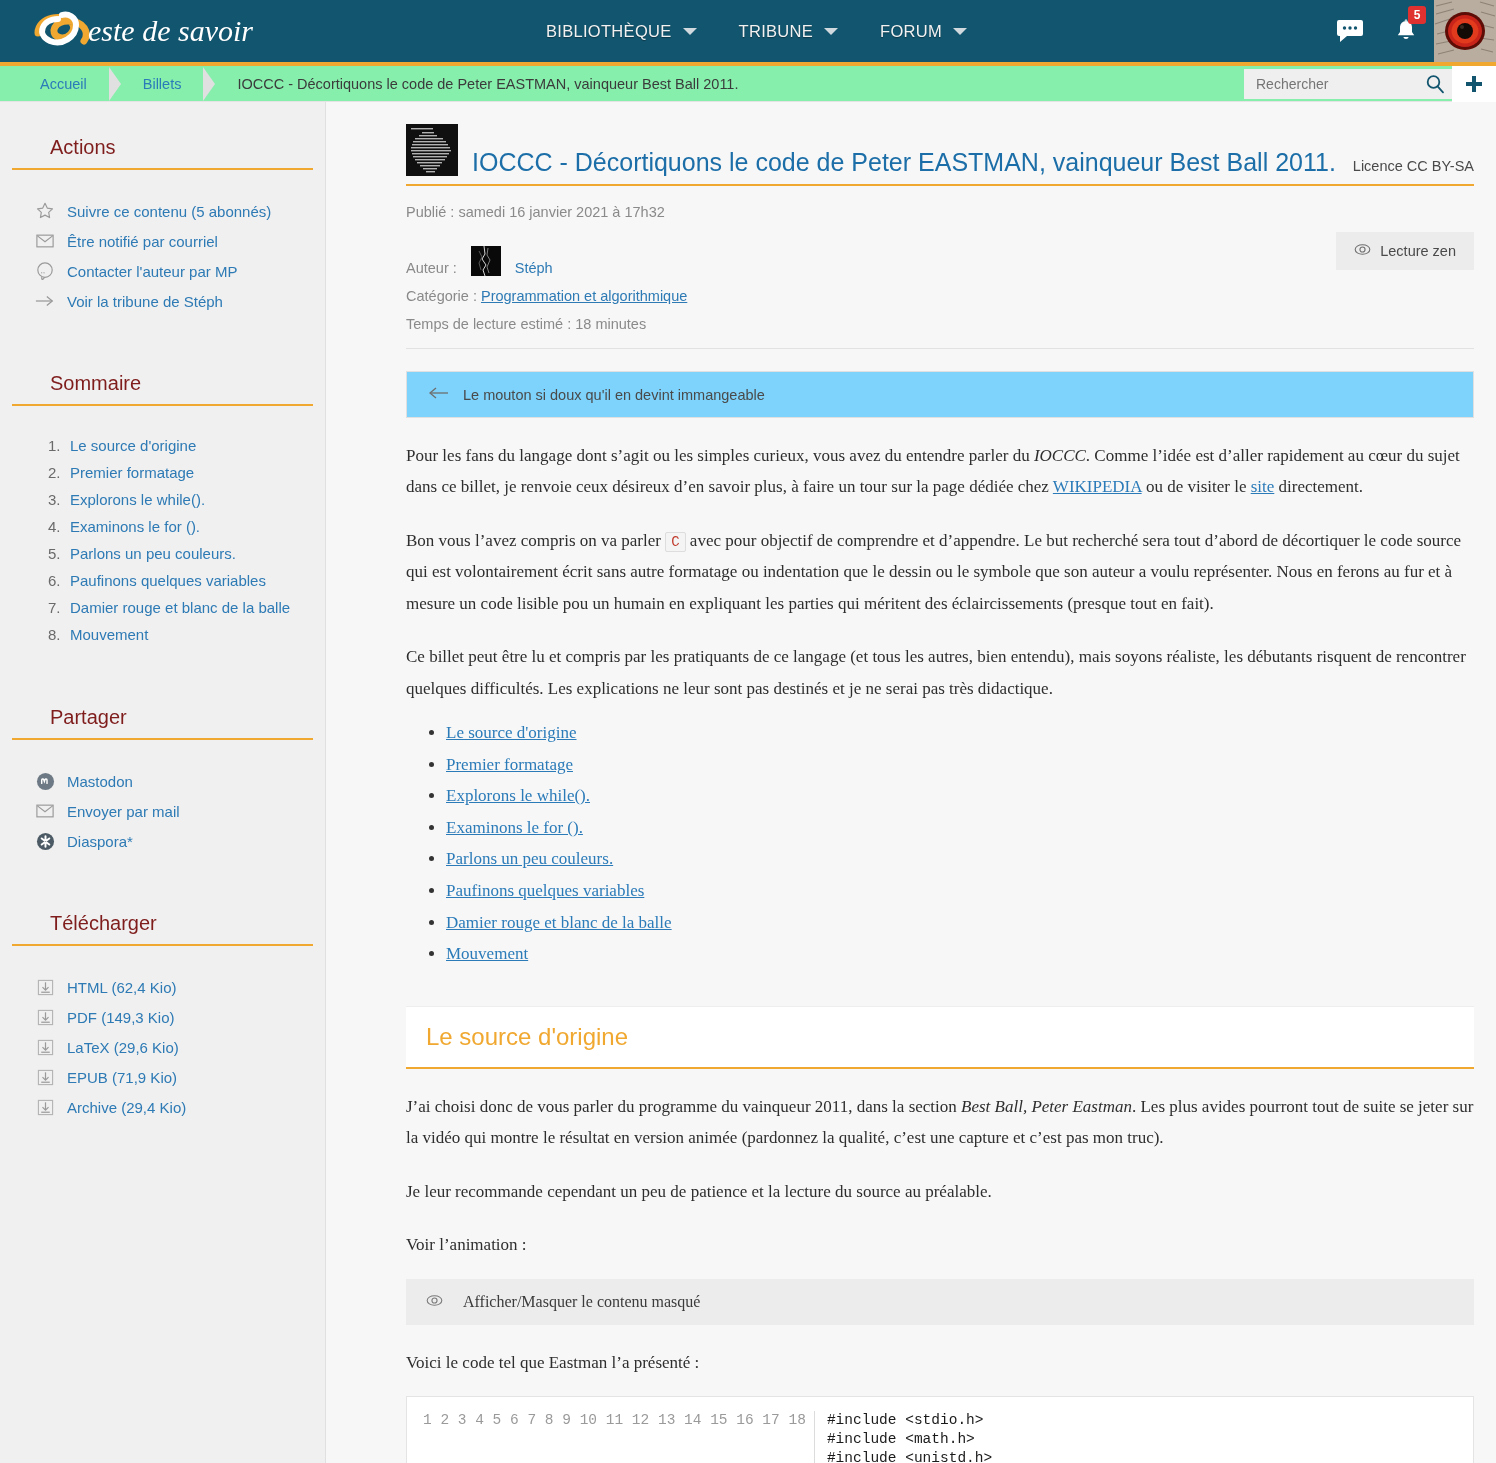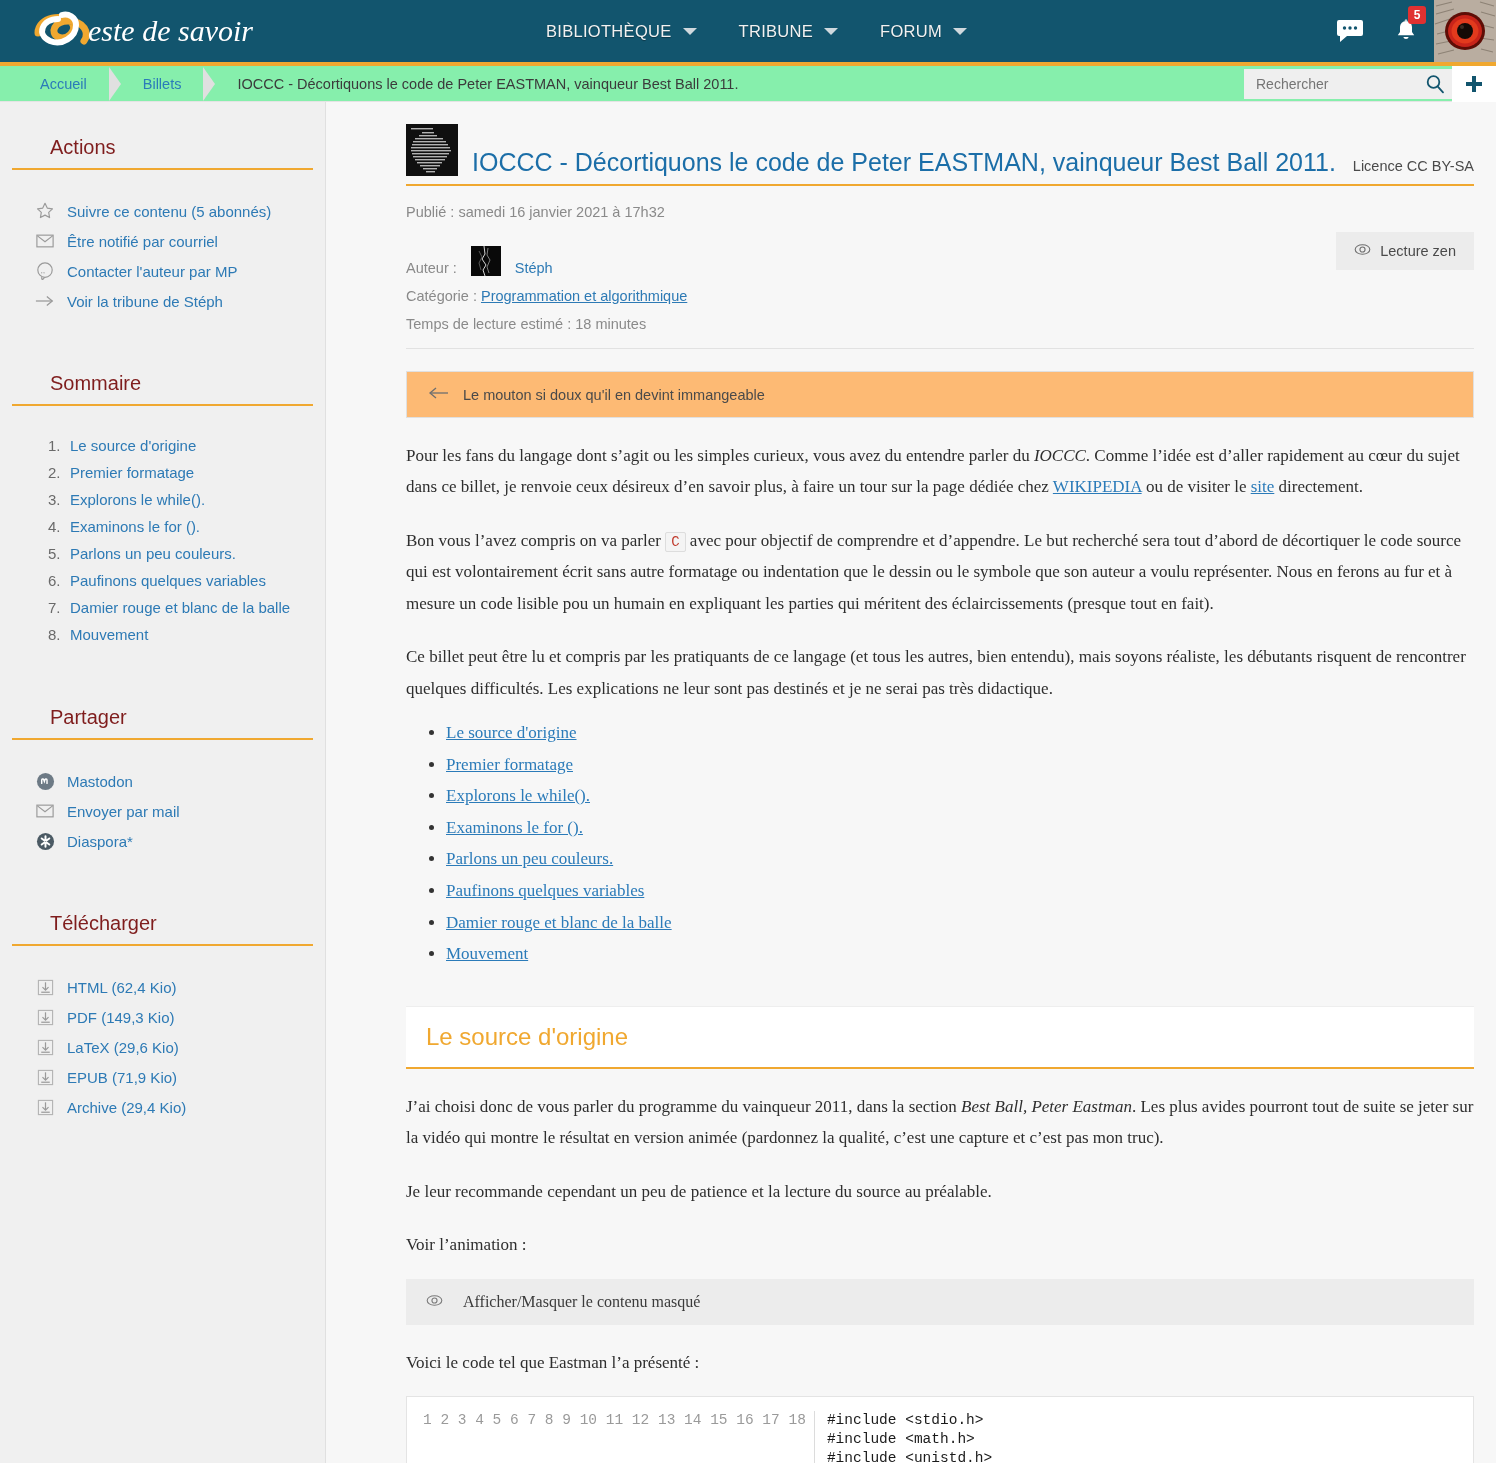--- a/index.html
+++ b/index.html
@@ -148,21 +148,21 @@
   #zenbtn{
     position:absolute; right:0; top:-14px;
     background:#ececec; color:#4a4a4a; font-size:14.5px;
     padding:11px 18px; display:flex; align-items:center; gap:9px; cursor:pointer;
   }
   .metaline{ color:#8a8a8a; font-size:14.5px; margin-top:12px;}
   .metaline a{ color:#2d7ab5; }
   #metarule{ border-bottom:1px solid #e2e2e2; margin-top:16px;}
 
   #prevbox{
-    border:1px solid #e0e0e0; background:#fdba74; margin-top:22px;
+    border:1px solid #e0e0e0; background:#7dd3fc; margin-top:22px;
     padding:14px 20px; display:flex; align-items:flex-end; gap:14px;
     color:#4a4a4a; font-size:14.5px; cursor:pointer;
   }
 
   .ptext{
     font-family:"Liberation Serif", serif;
     font-size:17px; color:#2e2e2e; line-height:1.85;
     margin:22px 0 0 0; text-align:left;
   }
   .ptext a{ color:#2b7bb9; }

